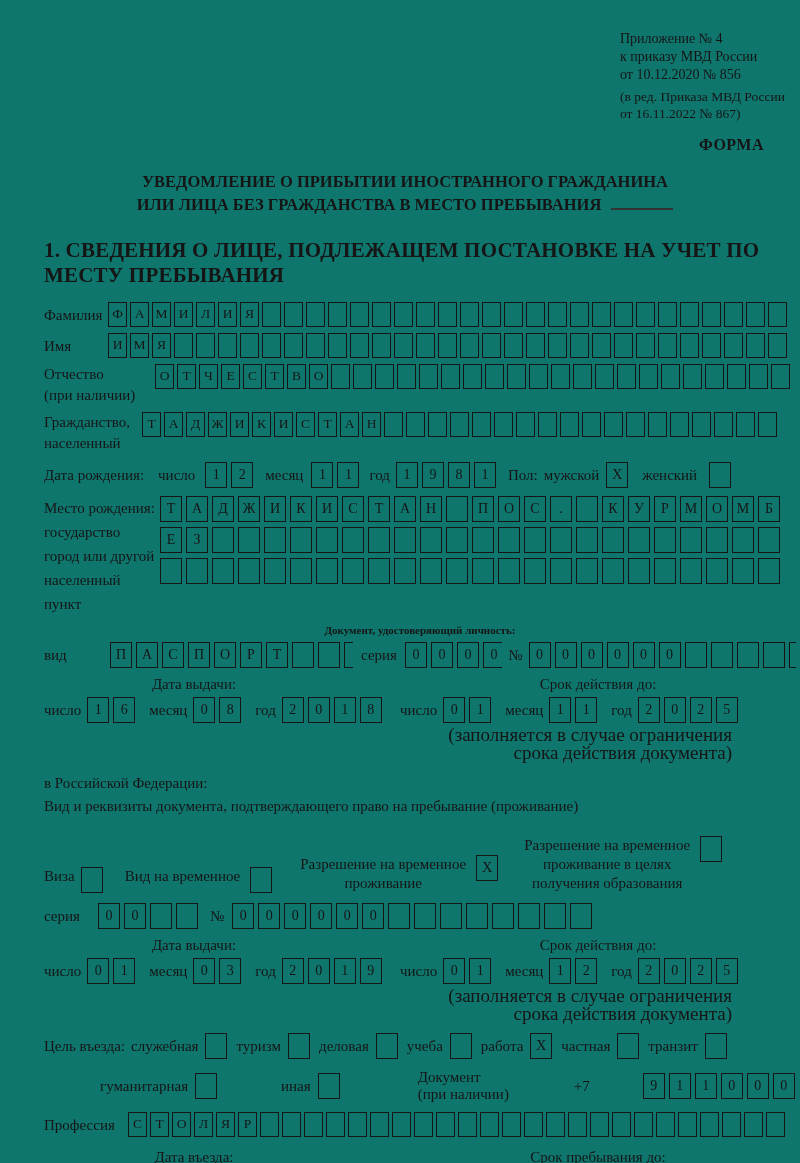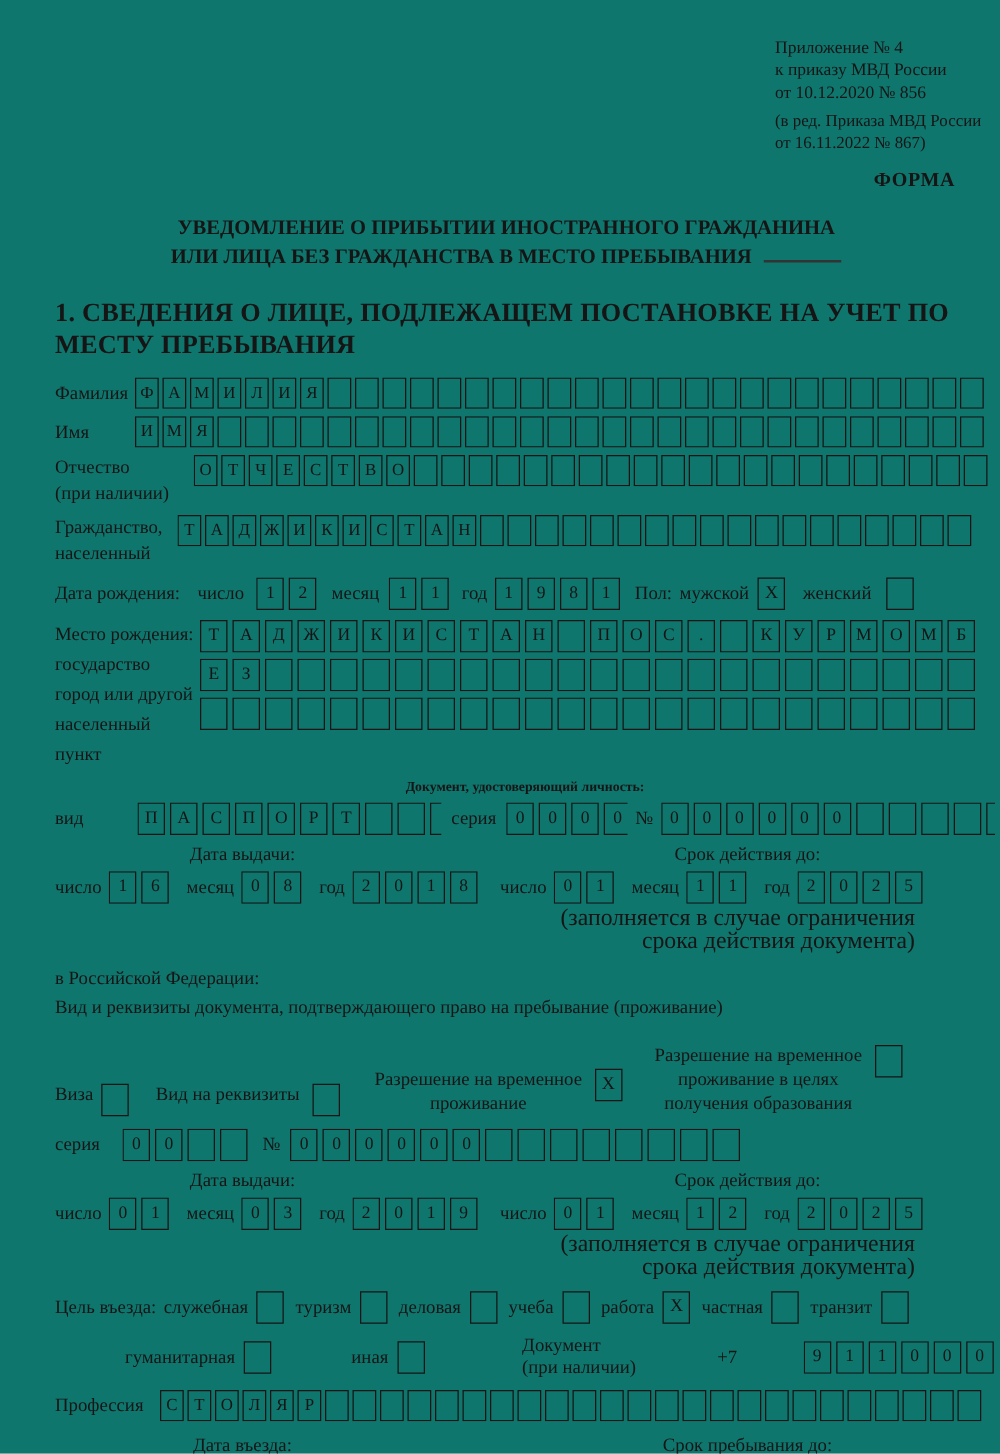--- a/index.html
+++ b/index.html
@@ -459,21 +459,21 @@
 
   <div class="opts">
     <div class="opt opt1">
       <span class="optlabel">
           <div>Виза</div>
         </span>
       <span class="cb"></span>
     </div>
     <div class="opt opt2">
       <span class="optlabel">
-          <div>Вид на реквизиты</div>
+          <div>Вид на временное</div>
         </span>
       <span class="cb"></span>
     </div>
     <div class="opt opt3">
       <span class="optlabel">
           <div>Разрешение на временное</div>
           <div>проживание</div>
         </span>
       <span class="cb">X</span>
     </div>

